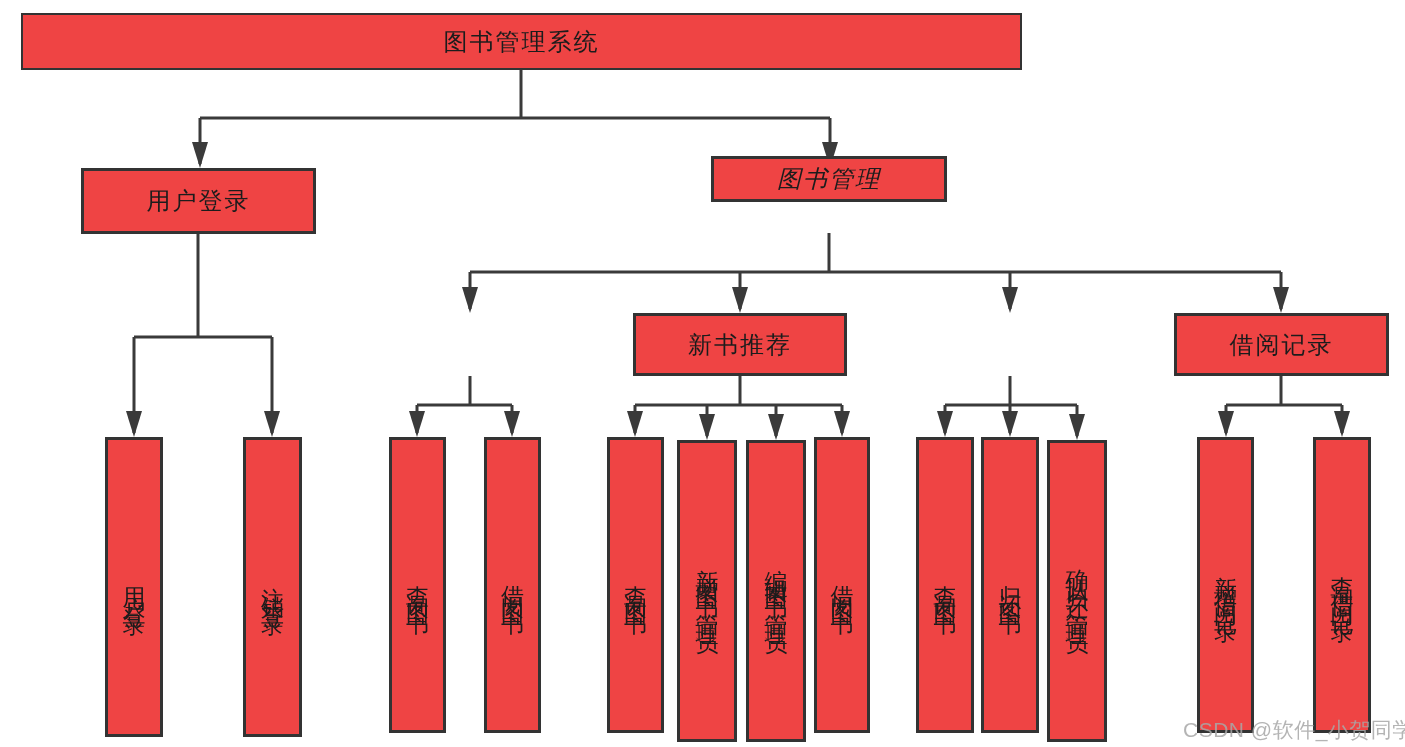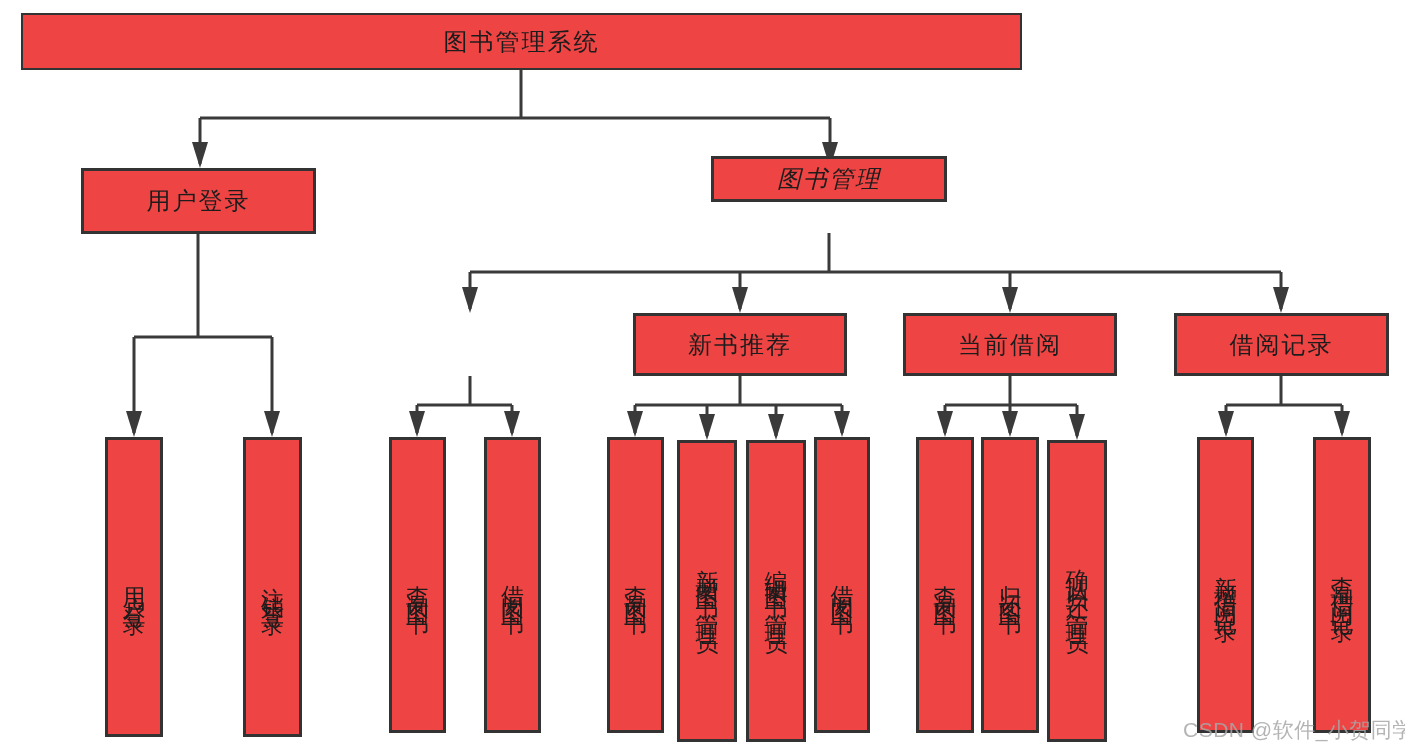--- a/index.html
+++ b/index.html
@@ -120,23 +120,20 @@
   <div class="node n-user-login">
     <span class="hlabel">用户登录</span>
   </div>
   <div class="node n-book-mgmt">
     <span class="hlabel">图书管理</span>
   </div>
 
   <div class="node n-book-borrow">
     <span class="hlabel">新书推荐</span>
   </div>
-  <div class="node n-cur-borrow">
-    <span class="hlabel">当前借阅</span>
-  </div>
   <div class="node n-borrow-rec">
     <span class="hlabel">借阅记录</span>
   </div>
 
   <div class="node n-u1">
     <span class="vlabel">用户登录</span>
   </div>
   <div class="node n-u2">
     <span class="vlabel">注销登录</span>
   </div>

